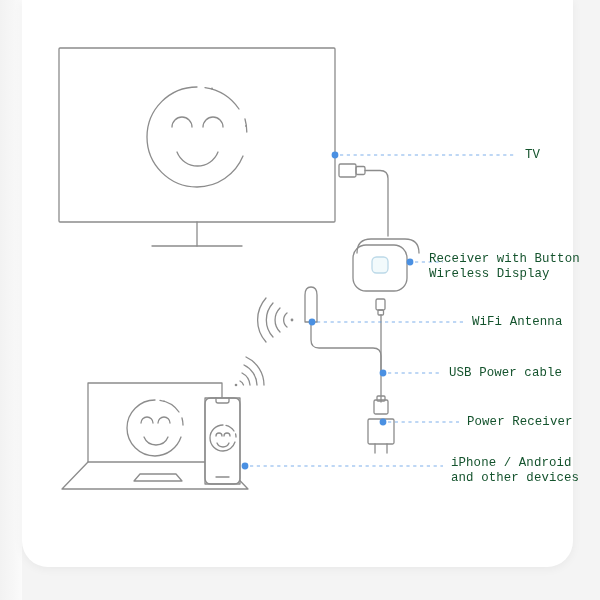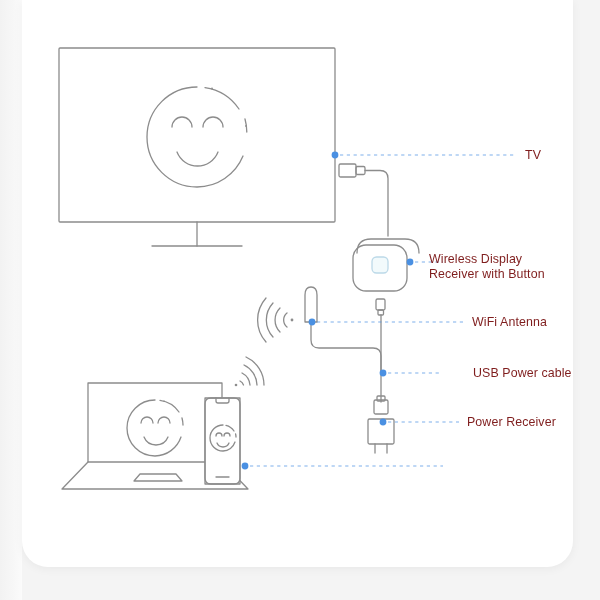--- a/index.html
+++ b/index.html
@@ -39,26 +39,26 @@
   }
   svg.diagram {
     position: absolute;
     left: 0;
     top: 0;
     width: 600px;
     height: 600px;
   }
   .lbl {
     position: absolute;
-    color: #7f1d1d;
+    color: #14532d;
     font-size: 12.4px;
     line-height: 15px;
     letter-spacing: 0.1px;
     white-space: pre;
-    font-family: Liberation Sans, sans-serif;
+    font-family: Liberation Mono, monospace;
   }
 </style>
 </head>
 <body>
 
 <div id="stage">
   <div id="edge-left"></div>
   <div id="card"></div>
 
   <svg class="diagram" viewBox="0 0 600 600">
@@ -169,19 +169,19 @@
         <circle cx="383" cy="373" r="3.4" fill="#4a90e2"></circle>
         <line x1="388" y1="422" x2="459" y2="422" stroke="#4a90e2" stroke-width="1.2" stroke-dasharray="3.2 3.6" opacity="0.72"></line>
         <circle cx="383" cy="422" r="3.4" fill="#4a90e2"></circle>
         <line x1="250" y1="466" x2="443" y2="466" stroke="#4a90e2" stroke-width="1.2" stroke-dasharray="3.2 3.6" opacity="0.72"></line>
         <circle cx="245" cy="466" r="3.4" fill="#4a90e2"></circle>
       </g>
   </svg>
 
   <div id="labels">
       <div class="lbl" style="left: 525px; top: 148px;"><div>TV</div></div>
-      <div class="lbl" style="left: 429px; top: 252px;"><div>Wireless Display</div><div>Receiver with Button</div></div>
+      <div class="lbl" style="left: 429px; top: 252px;"><div>Receiver with Button</div><div>Wireless Display</div></div>
       <div class="lbl" style="left: 472px; top: 315px; text-align: right;"><div>WiFi Antenna</div></div>
-      <div class="lbl" style="left: 449px; top: 366px; margin-left: 24px;"><div>USB Power cable</div></div>
+      <div class="lbl" style="left: 449px; top: 366px;"><div>USB Power cable</div></div>
       <div class="lbl" style="left: 467px; top: 415px;"><div>Power Receiver</div></div>
-      <div class="lbl" style="left: 451px; top: 456px;"></div>
+      <div class="lbl" style="left: 451px; top: 456px;"><div>iPhone / Android</div><div>and other devices</div></div>
     </div>
 </div>
 
 </body></html>

